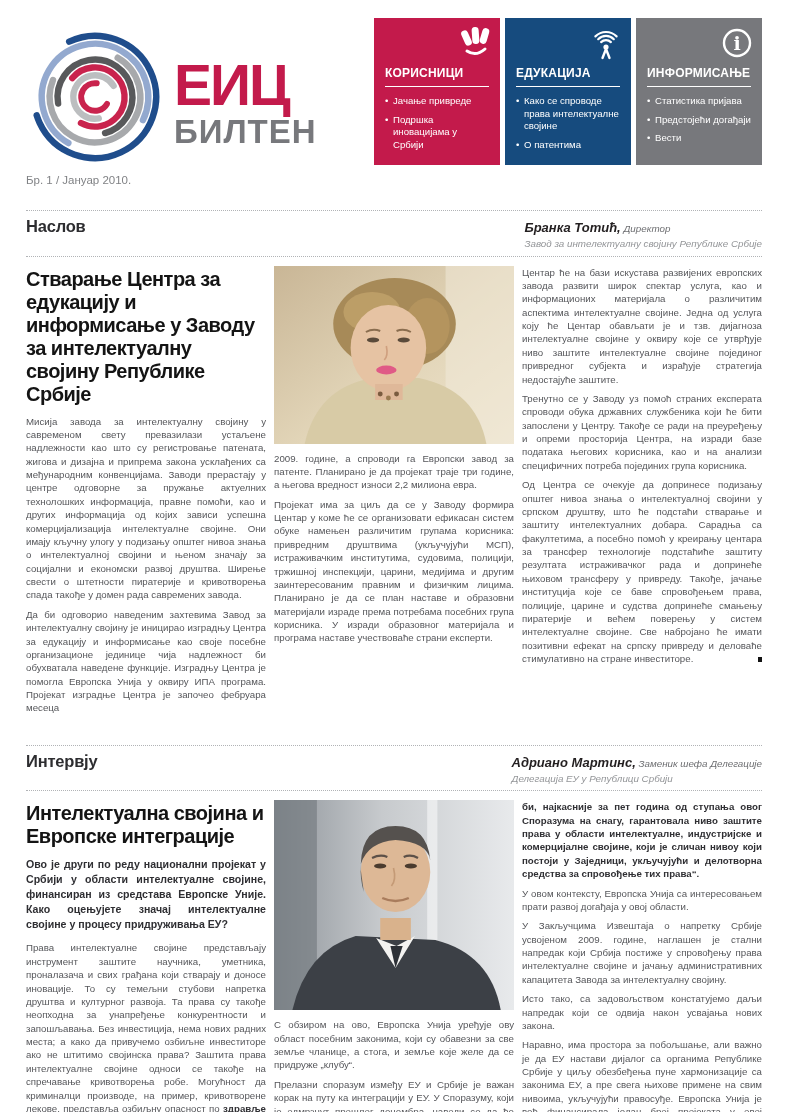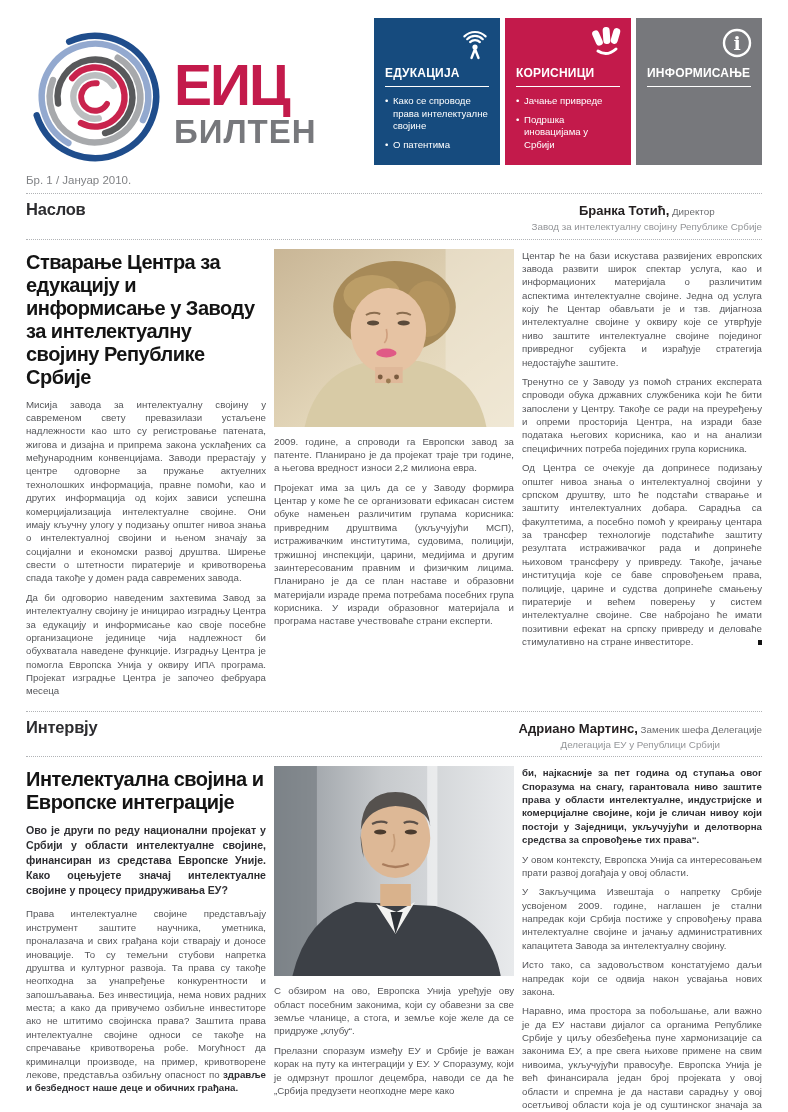--- a/index.html
+++ b/index.html
@@ -23,24 +23,24 @@
   .box.gray{background:#77787c;}
   .box .icon{position:absolute;top:5px;right:5px;width:40px;height:40px;}
   .box-title{margin-top:38px;font-size:12px;font-weight:bold;letter-spacing:0.2px;
              border-bottom:1px solid #fff;padding-bottom:6px;margin-bottom:8px;white-space:nowrap;}
   .box ul{list-style:none;}
   .box li{font-size:9.6px;line-height:1.32;margin-bottom:6px;padding-left:8px;position:relative;}
   .box li::before{content:"•";position:absolute;left:0;top:0;}
   .issue-line{text-align:left;font-size:11.5px;color:#808285;margin-top:8px;}
 
   
-  .rule-row{margin-top:7px;border-top:1px dotted #b1b3b6;border-bottom:1px dotted #b1b3b6;
+  .rule-row{margin-top:24px;border-top:1px dotted #b1b3b6;border-bottom:1px dotted #b1b3b6;
             padding:6px 0 5px;display:flex;justify-content:space-between;align-items:flex-start;}
   .section-label{font-size:16.5px;font-weight:bold;color:#2d2d30;letter-spacing:-0.2px;}
-  .byline{text-align:center;line-height:1.3;}
+  .byline{text-align:left;line-height:1.3;font-style:italic;}
   .byline-name{font-size:13px;font-weight:bold;color:#231f20;}
   .byline-role{font-size:9.8px;color:#6d6e71;}
   .byline-org{font-size:9.8px;color:#939598;}
 
   
   .article{display:grid;grid-template-columns:1fr 1fr 1fr;column-gap:8px;margin-top:9px;}
   .headline{font-size:20px;font-weight:bold;color:#141414;line-height:1.15;letter-spacing:-0.5px;margin:2px 0 9px;}
   .body-p{font-size:9.7px;line-height:1.38;color:#55565a;text-align:justify;margin-bottom:6px;}
   .body-p.bold, .boldtail{font-weight:bold;color:#303034;}
   .lead{font-size:10.6px;font-weight:bold;line-height:1.42;color:#2f2f33;text-align:justify;margin:2px 0 9px;}
@@ -67,55 +67,60 @@
         <circle cx="70" cy="70" r="14" fill="none" stroke="#c9234d" stroke-width="6" stroke-linecap="round" stroke-dasharray="60 28" transform="rotate(30 70 70)"></circle>
       </svg>
       <div class="logo-text">
         <div class="logo-title">ЕИЦ</div>
         <div class="logo-subtitle">БИЛТЕН</div>
       </div>
     </div>
 
     <div class="boxes">
 
+      <div class="box red">
+        <svg class="icon" viewBox="0 0 40 40">
+          <rect x="8" y="7" width="7" height="16" rx="3.5" fill="#fff" transform="rotate(-24 11.5 15)"></rect>
+          <rect x="17" y="4" width="7" height="17" rx="3.5" fill="#fff" transform="rotate(-4 20.5 12.5)"></rect>
+          <rect x="26" y="5" width="7" height="16" rx="3.5" fill="#fff" transform="rotate(16 29.5 13)"></rect>
+          <path d="M12 28 Q21 34 30 26" fill="none" stroke="#fff" stroke-width="3" stroke-linecap="round"></path>
+        </svg>
+        <div class="box-title">КОРИСНИЦИ</div>
+        <ul>
+          <li>Јачање привреде</li>
+          <li>Подршка иновацијама у Србији</li>
+        </ul>
+      </div>
+
       <div class="box blue">
         <svg class="icon" viewBox="0 0 40 40">
           <path d="M15.1 19.1 A7 7 0 0 1 24.9 19.1" fill="none" stroke="#fff" stroke-width="2.2" stroke-linecap="round"></path>
           <path d="M12.2 16.2 A11 11 0 0 1 27.8 16.2" fill="none" stroke="#fff" stroke-width="2.2" stroke-linecap="round"></path>
           <path d="M9.4 13.4 A15 15 0 0 1 30.6 13.4" fill="none" stroke="#fff" stroke-width="2.2" stroke-linecap="round"></path>
           <circle cx="20" cy="24" r="2.6" fill="#fff"></circle>
           <path d="M20 26 L16.5 35 M20 26 L23.5 35" stroke="#fff" stroke-width="2.4" stroke-linecap="round"></path>
         </svg>
         <div class="box-title">ЕДУКАЦИЈА</div>
         <ul>
           <li>Како се спроводе права интелектуалне својине</li>
           <li>О патентима</li>
         </ul>
       </div>
 
-      <div class="box red">
-        <svg class="icon" viewBox="0 0 40 40">
-          <rect x="8" y="7" width="7" height="16" rx="3.5" fill="#fff" transform="rotate(-24 11.5 15)"></rect>
-          <rect x="17" y="4" width="7" height="17" rx="3.5" fill="#fff" transform="rotate(-4 20.5 12.5)"></rect>
-          <rect x="26" y="5" width="7" height="16" rx="3.5" fill="#fff" transform="rotate(16 29.5 13)"></rect>
-          <path d="M12 28 Q21 34 30 26" fill="none" stroke="#fff" stroke-width="3" stroke-linecap="round"></path>
-        </svg>
-        <div class="box-title">КОРИСНИЦИ</div>
-        <ul>
-          <li>Јачање привреде</li>
-          <li>Подршка иновацијама у Србији</li>
-        </ul>
-      </div>
-
       <div class="box gray">
         <svg class="icon" viewBox="0 0 40 40">
           <circle cx="20" cy="20" r="13" fill="none" stroke="#fff" stroke-width="2.4"></circle>
           <text x="20" y="27" text-anchor="middle" font-family="DejaVu Serif, serif" font-size="19" font-weight="bold" fill="#fff">i</text>
         </svg>
         <div class="box-title">ИНФОРМИСАЊЕ</div>
+        <ul>
+          <li>Статистика пријава</li>
+          <li>Предстојећи догађаји</li>
+          <li>Вести</li>
+        </ul>
       </div>
     </div>
   </div>
 
   <div class="issue-line">Бр. 1 / Јануар 2010.</div>
 
   <div class="rule-row">
     <div class="section-label">Наслов</div>
     <div class="byline">
       <div>

